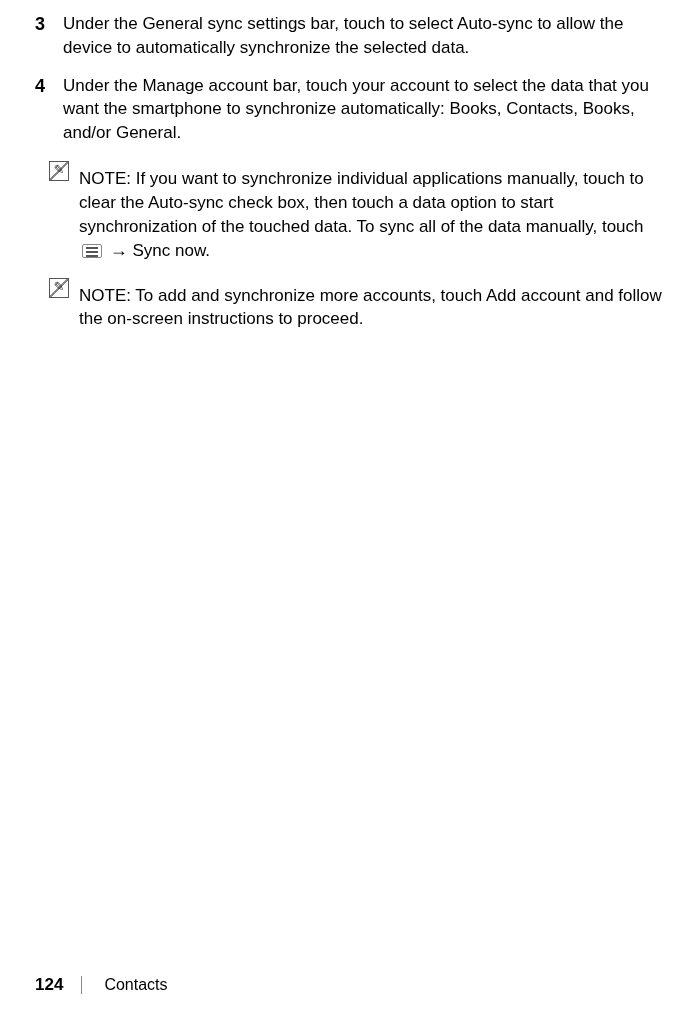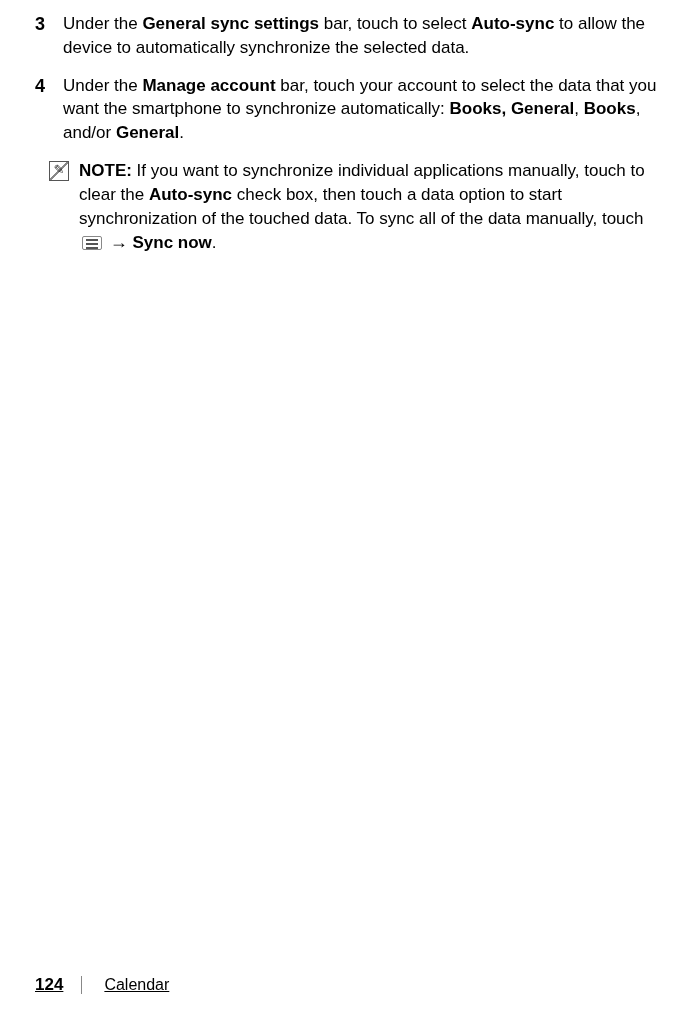--- a/index.html
+++ b/index.html
@@ -50,23 +50,24 @@
       content: "✎";
       position: absolute;
       top: 50%;
       left: 50%;
       transform: translate(-50%, -54%);
       font-size: 13px;
       color: #333;
     }
     .note-text {
       flex: 1;
+      margin-top: 8px;
     }
     .bold {
-      font-weight: 700;
+      font-weight: 400;
     }
     .inline-icon {
       display: inline-block;
       vertical-align: middle;
       margin: 0 3px;
     }
     .menu-icon {
       width: 20px;
       height: 14px;
       border: 1px solid #888;
@@ -116,21 +117,20 @@
     .arrow {
       font-size: 18px;
     }
     .footer {
       position: absolute;
       bottom: 30px;
       left: 35px;
       display: flex;
       align-items: center;
       font-size: 16px;
-      text-decoration: underline;
     }
     .page-num {
       font-weight: 700;
       margin-right: 18px;
       font-size: 17px;
     }
     .footer-divider {
       width: 1px;
       height: 18px;
       background: #888;
@@ -142,29 +142,33 @@
 
 <div>
 
   <div class="step">
     <div class="step-num">3</div>
     <div class="step-text">Under the <span class="bold">General sync settings</span> bar, touch to select <span class="bold">Auto-sync</span> to allow the device to automatically synchronize the selected data.</div>
   </div>
 
   <div class="step">
     <div class="step-num">4</div>
-    <div class="step-text">Under the <span class="bold">Manage account</span> bar, touch your account to select the data that you want the smartphone to synchronize automatically: <span class="bold">Books, General</span>, <span class="bold">Books</span>, and/or <span class="bold">General</span>.</div>
+    <div class="step-text">Under the <span class="bold">Manage account</span> bar, touch your account to select the data that you want the smartphone to synchronize automatically: <span class="bold">Books, Contacts</span>, <span class="bold">Books</span>, and/or <span class="bold">General</span>.</div>
   </div>
 
   <div class="note-block">
     <div class="note-icon"></div>
     <div class="note-text"><span class="bold">NOTE:</span> If you want to synchronize individual applications manually, touch to clear the <span class="bold">Auto-sync</span> check box, then touch a data option to start synchronization of the touched data. To sync all of the data manually, touch <span class="inline-icon menu-icon"></span> <span class="arrow">→</span> <span class="bold">Sync now</span>.</div>
   </div>
 
 
+  <div class="note-block">
+    <div class="note-icon"></div>
+    <div class="note-text"><span class="bold">NOTE:</span> To add and synchronize more accounts, touch <span class="bold">Add account</span> and follow the on-screen instructions to proceed.</div>
+  </div>
 
 </div>
 
 <div class="footer">
   <span class="page-num">124</span>
   <span class="footer-divider"></span>
-  <span>Calendar</span>
+  <span>Contacts</span>
 </div>
 
 </body></html>

